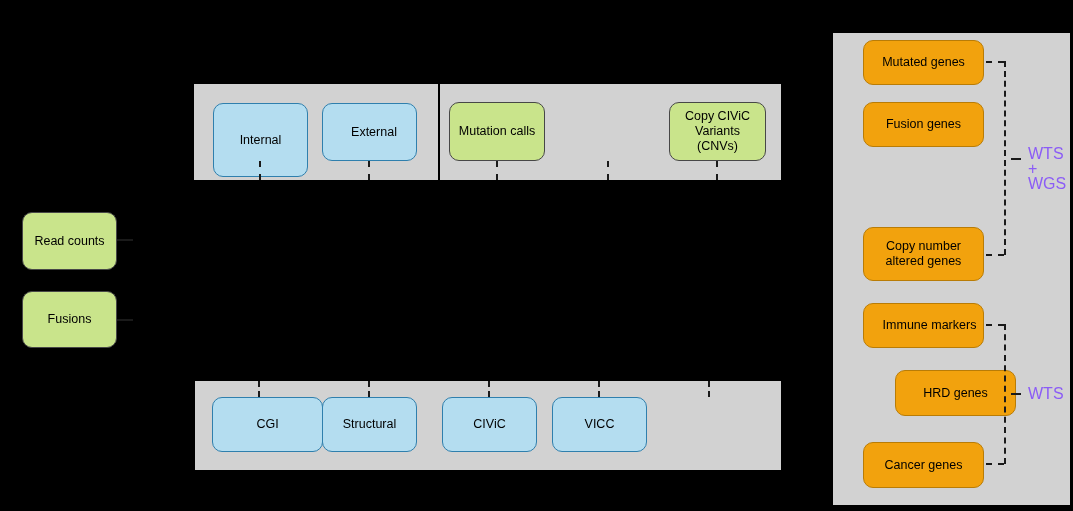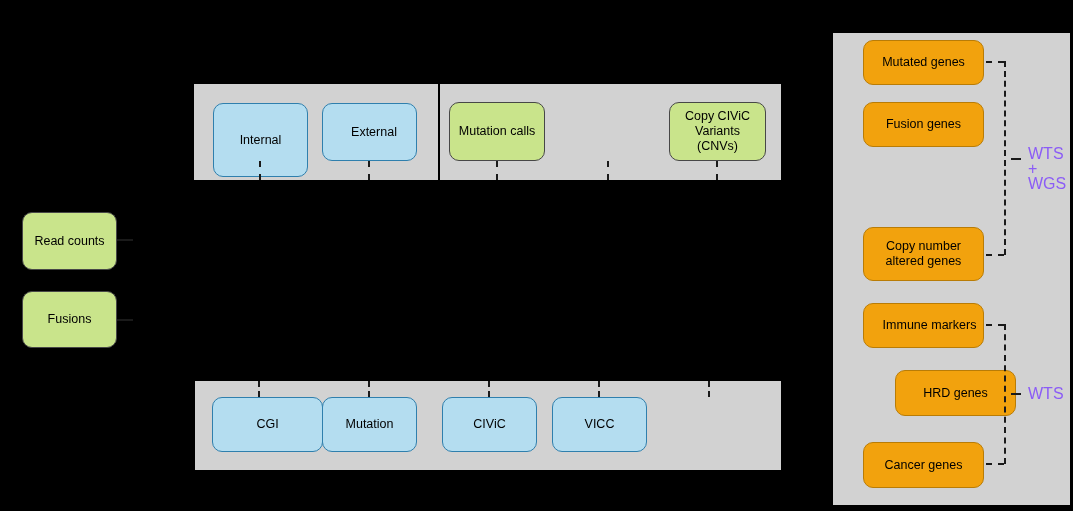--- a/index.html
+++ b/index.html
@@ -42,21 +42,21 @@
   <div class="vdash" style="left:607px;top:161px;height:19px;"></div>
   <div class="vdash" style="left:716px;top:161px;height:19px;"></div>
 
   <div class="panel" style="left:195px;top:381px;width:586px;height:89px;"></div>
   <div class="vdash" style="left:258px;top:381px;height:16px;"></div>
   <div class="vdash" style="left:368px;top:381px;height:16px;"></div>
   <div class="vdash" style="left:488px;top:381px;height:16px;"></div>
   <div class="vdash" style="left:598px;top:381px;height:16px;"></div>
   <div class="vdash" style="left:708px;top:381px;height:16px;"></div>
   <div class="box blue" style="left:212px;top:397px;width:111px;height:55px;">CGI</div>
-  <div class="box blue" style="left:322px;top:397px;width:95px;height:55px;">Mutation</div>
+  <div class="box blue" style="left:322px;top:397px;width:95px;height:55px;">Structural</div>
   <div class="box blue" style="left:442px;top:397px;width:95px;height:55px;">CIViC</div>
   <div class="box blue" style="left:552px;top:397px;width:95px;height:55px;">VICC</div>
 
   <div class="panel" style="left:833px;top:33px;width:237px;height:472px;"></div>
   <div class="box orange" style="left:863px;top:40px;width:121px;height:45px;">Mutated genes</div>
   <div class="box orange" style="left:863px;top:102px;width:121px;height:45px;">Fusion genes</div>
   <div class="box orange" style="left:863px;top:227px;width:121px;height:54px;">Copy number altered genes</div>
   <div class="box orange" style="left:863px;top:303px;width:121px;height:45px;padding-left:15px;">Immune markers</div>
   <div class="box orange" style="left:863px;top:370px;width:121px;height:46px;margin-left:32px;">HRD genes</div>
   <div class="box orange" style="left:863px;top:442px;width:121px;height:46px;">Cancer genes</div>

